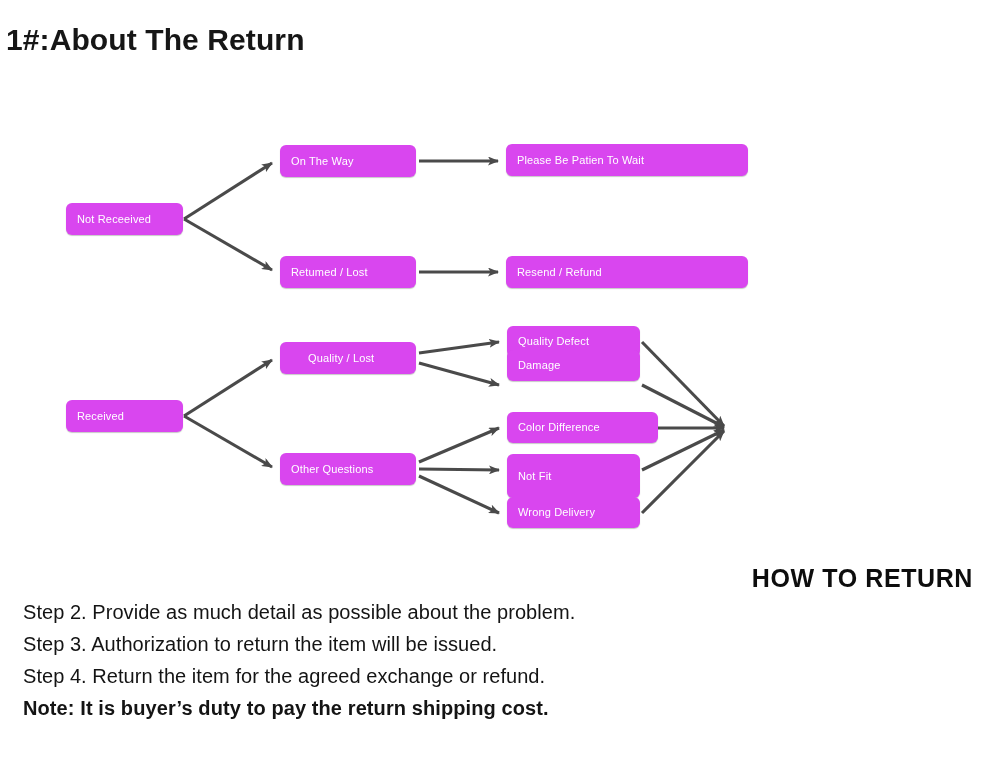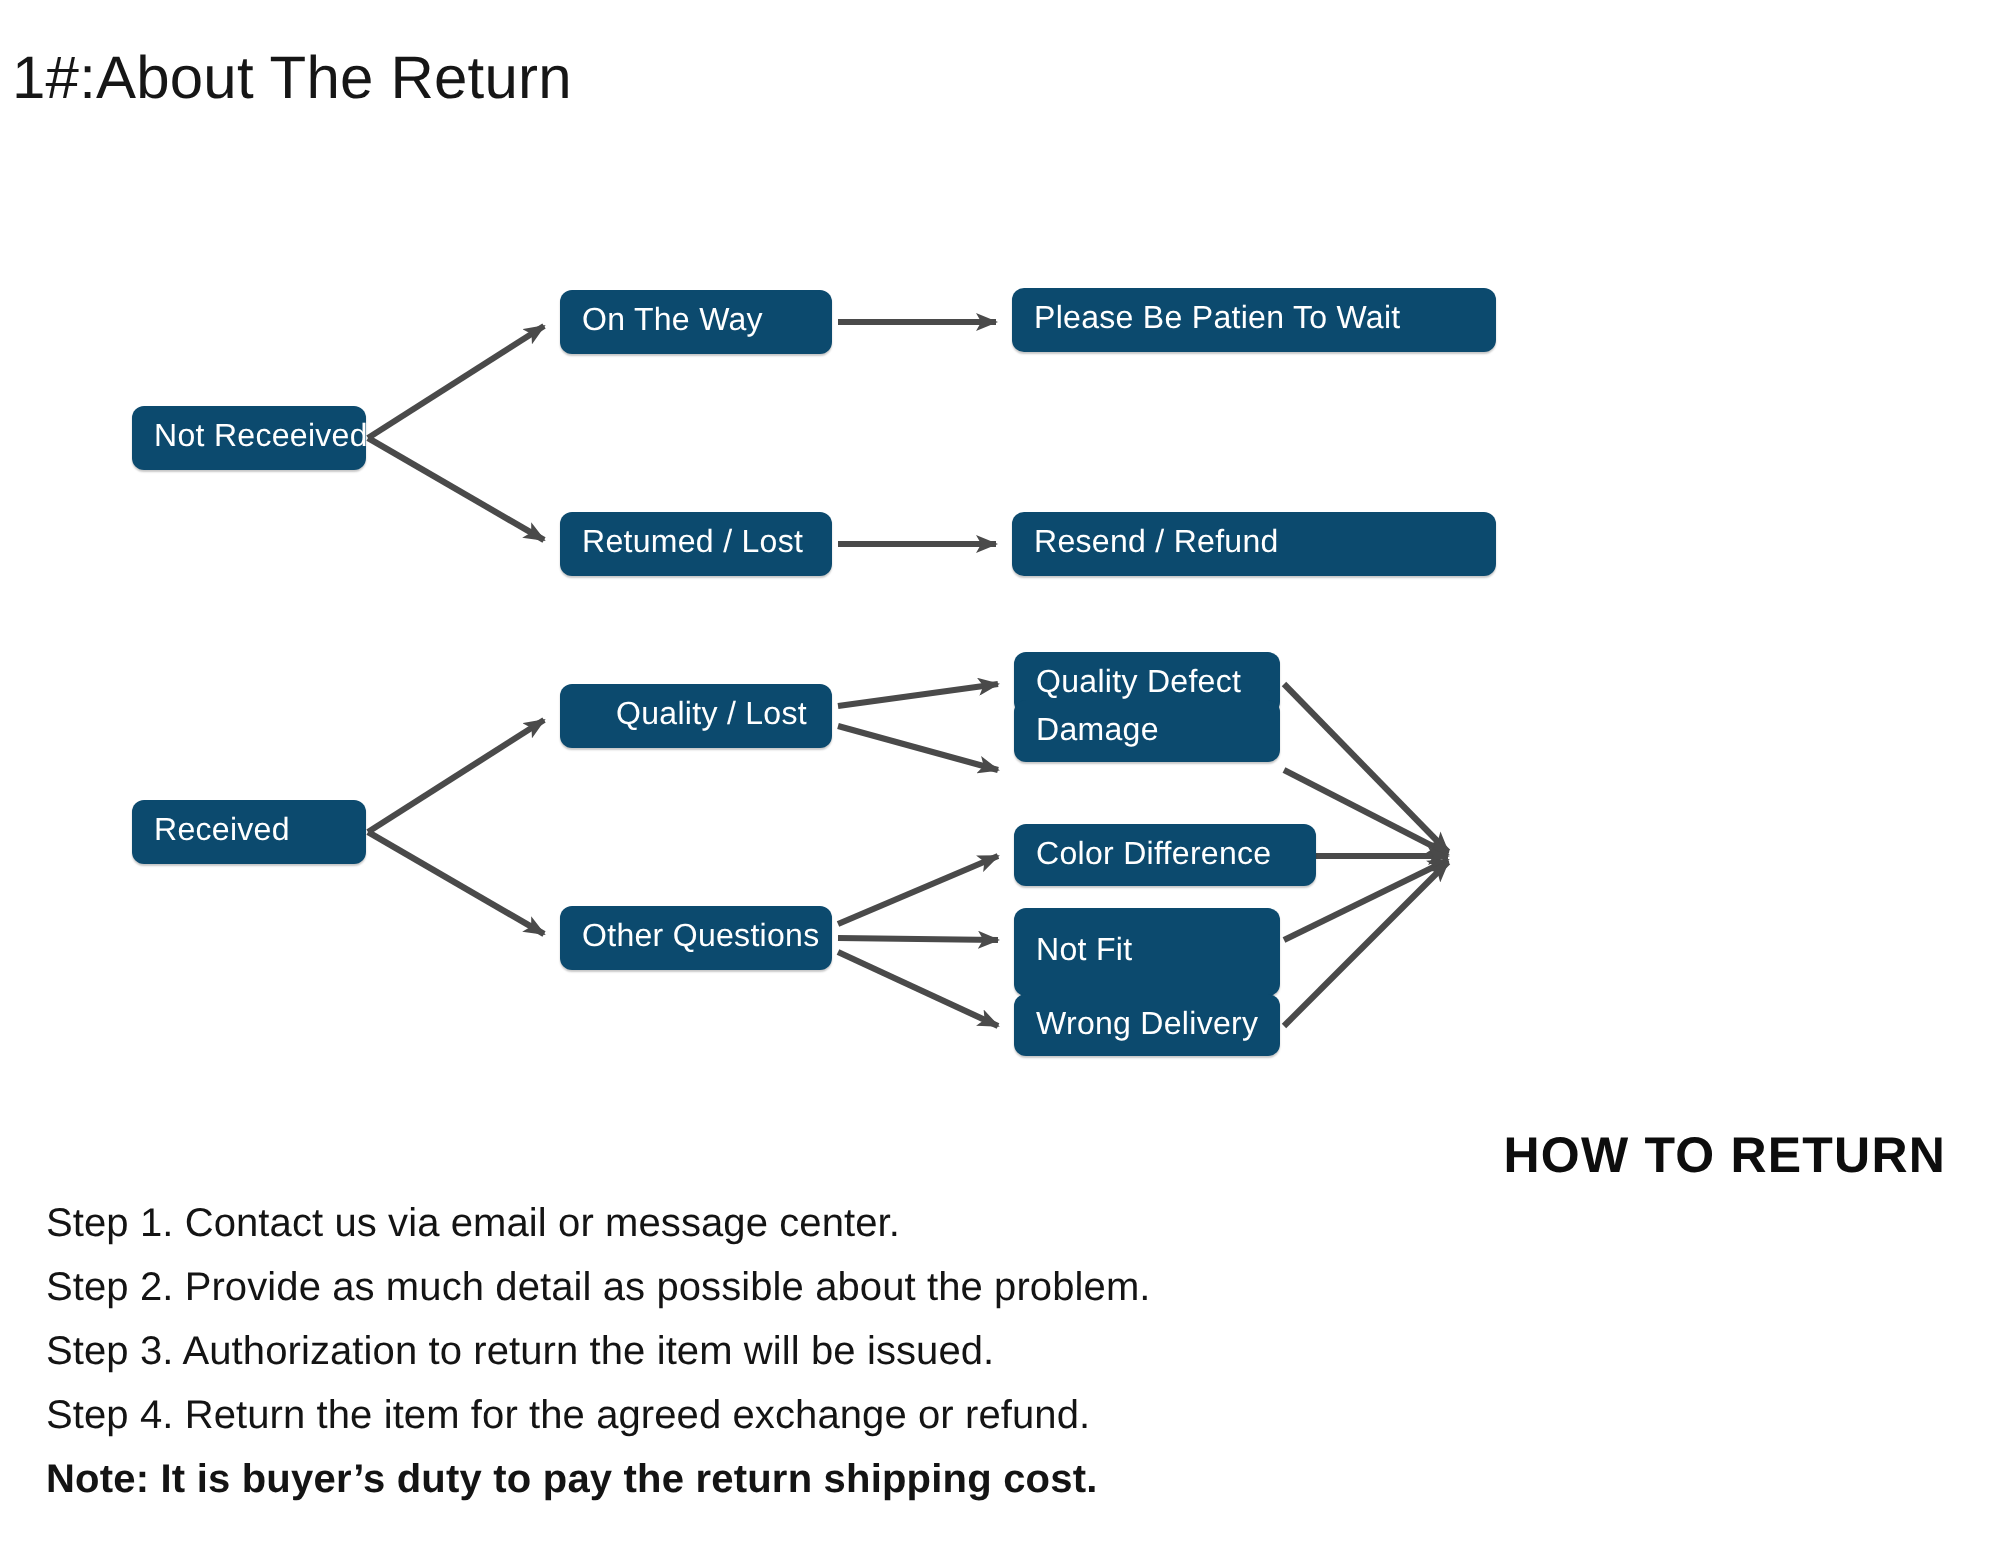--- a/index.html
+++ b/index.html
@@ -17,21 +17,21 @@
     color: #111111;
     -webkit-font-smoothing: antialiased;
   }
 
   
   #page-title {
     position: absolute;
     left: 6px;
     top: 21px;
     font-size: 30px;
-    font-weight: 400;
+    font-weight: 700;
     line-height: 38px;
     letter-spacing: 0.1px;
     color: #161616;
     white-space: nowrap;
   }
 
   
   #flowchart {
     position: absolute;
     left: 0;
@@ -44,24 +44,24 @@
     left: 0;
     top: 0;
     width: 1000px;
     height: 560px;
   }
 
   
   .node {
     position: absolute;
     box-sizing: border-box;
-    background: #0c4a6e;
+    background: #d946ef;
     color: #ffffff;
     border-radius: 6px;
-    font-size: 16px;
+    font-size: 11px;
     line-height: 1;
     font-weight: 400;
     letter-spacing: 0.15px;
     display: flex;
     align-items: center;
     padding-left: 11px;
     white-space: nowrap;
     box-shadow: 0 1px 1px rgba(0,0,0,0.22);
   }
 
@@ -167,18 +167,17 @@
   <div class="node n-damage">Damage</div>
   <div class="node n-color-diff">Color Difference</div>
   <div class="node n-not-fit">Not Fit</div>
   <div class="node n-wrong-delivery">Wrong Delivery</div>
 
 </div>
 
 <div id="how-to-return">
   <div id="how-to-return-heading">HOW TO RETURN</div>
 
-  <div class="step-line">Step 1. Contact us via email or message center.</div>
   <div class="step-line">Step 2. Provide as much detail as possible about the problem.</div>
   <div class="step-line">Step 3. Authorization to return the item will be issued.</div>
   <div class="step-line">Step 4. Return the item for the agreed exchange or refund.</div>
   <div class="step-line note">Note: It is buyer’s duty to pay the return shipping cost.</div>
 </div>
 
 </body></html>

